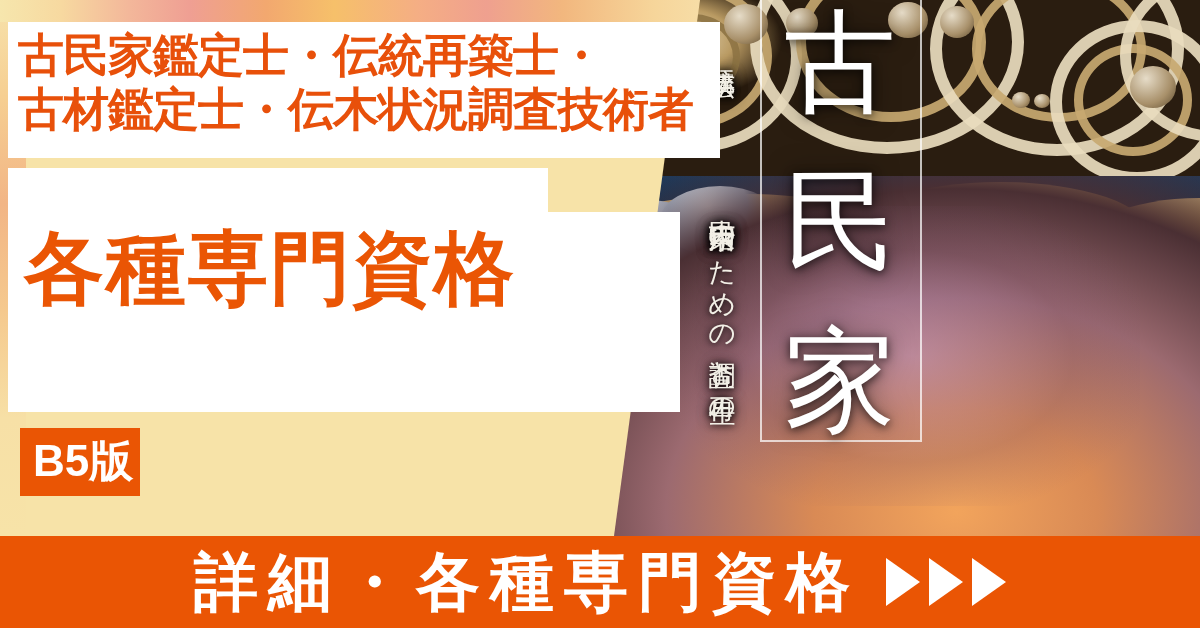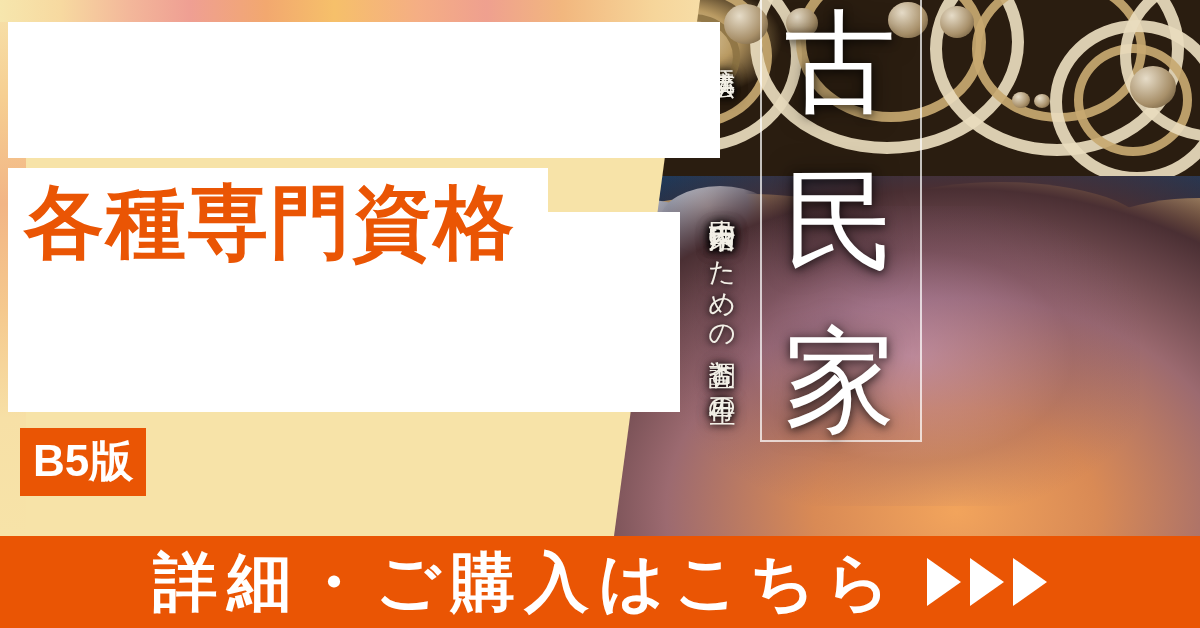--- a/index.html
+++ b/index.html
@@ -176,32 +176,32 @@
   #head-lines div{display:block;}
 
   #main-title{
     position:absolute;left:18px;top:176px;width:666px;
     color:#EA5504;
     font-weight:700;
     font-size:80px;line-height:1.18;
     letter-spacing:2px;
     white-space:nowrap;
   }
-  #main-title .l1{display:block;text-align:left;padding-left:6px;}
+  #main-title .l1{display:block;text-align:left;padding-left:6px;margin-top:46px;}
   #main-title .l2{display:block;text-align:left;padding-left:160px;}
 
   
   #price-row{
     position:absolute;left:20px;top:428px;
     display:flex;align-items:center;gap:18px;
   }
   #badge{
     background:#EA5504;color:#fff;
     font-weight:700;font-size:44px;line-height:1;
-    padding:11px 13px 13px 13px;
+    padding:11px 7px 13px 13px;
     white-space:nowrap;
     letter-spacing:0px;
   }
   #price-text{
     color:#EA5504;font-size:52px;line-height:1;font-weight:400;
     white-space:nowrap;
     letter-spacing:-1px;
   }
 
   
@@ -292,31 +292,35 @@
   <div class="cover-sub" id="cover-sub-1">伝統構法</div>
   <div class="cover-sub" id="cover-sub-2">古民家活用のための調査と再生の</div>
 
   <div id="cream"></div>
   <div id="leftwash"></div>
   <div id="topstrip"></div>
 
   <div id="panel-head"></div>
   <div id="panel-main"></div>
 
+  <div id="head-lines">
+    <div>古民家鑑定士・伝統再築士・</div>
+    <div>古材鑑定士・伝木状況調査技術者</div>
+  </div>
 
   <div id="main-title">
     <span class="l1">各種専門資格</span>
   </div>
 
   <div id="price-row">
     <div id="badge">B5版</div>
   </div>
 
   <div id="cta">
-    <span id="cta-text">詳細・ご購入はこちら</span>
+    <span id="cta-text">詳細・各種専門資格</span>
     <span id="cta-arrows">
       <span class="tri"></span>
       <span class="tri"></span>
       <span class="tri"></span>
     </span>
   </div>
 
 </div>
 
 </body></html>

